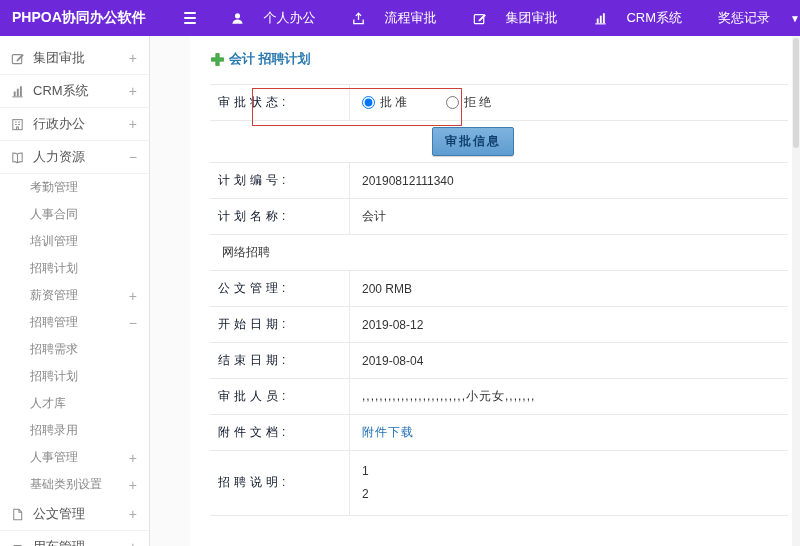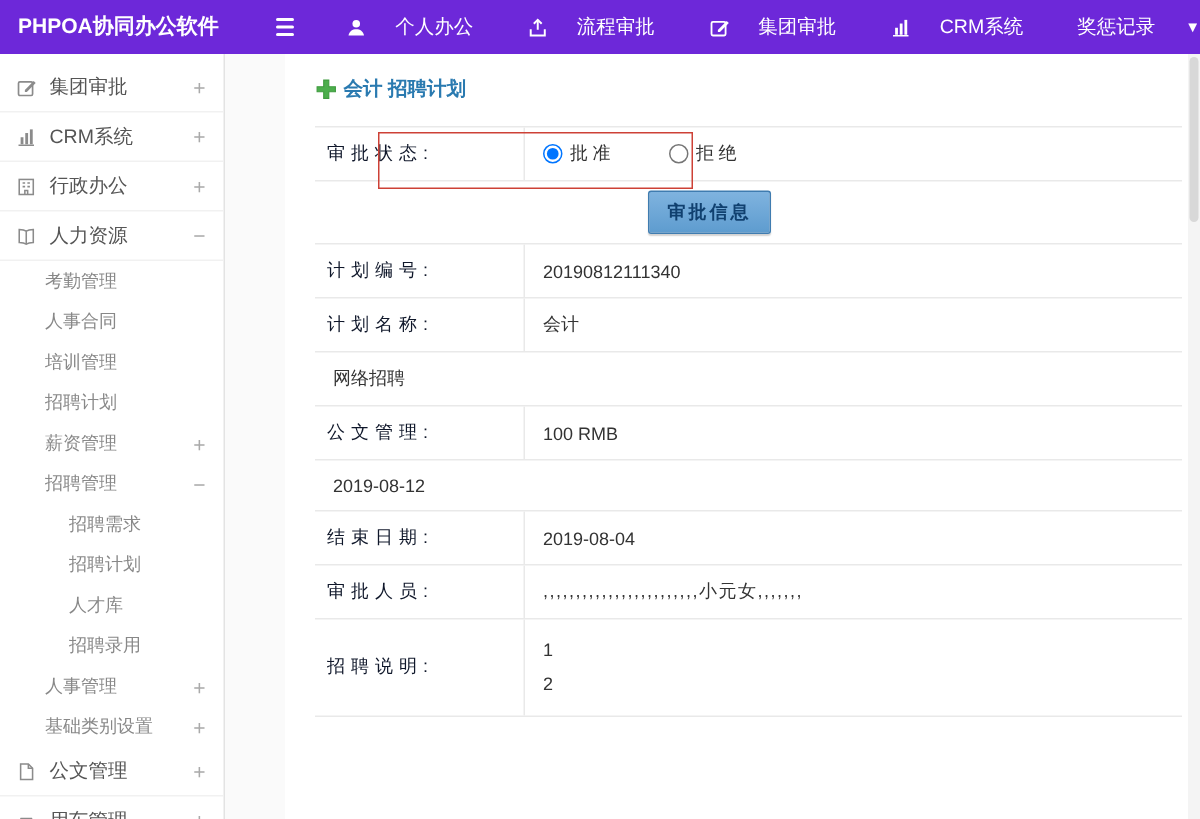--- a/index.html
+++ b/index.html
@@ -20,21 +20,21 @@
   
   .layout { display:flex; height:510px; }
 
   
   .sidebar { width:150px; background:#fff; border-right:1px solid #e3e3e3; padding-top:6px; overflow:hidden; }
   .sb0 { display:flex; align-items:center; height:33px; padding:0 12px 0 10px; font-size:13px;
          color:#555; border-bottom:1px solid #f1f1f1; cursor:pointer; }
   .sb-icon { width:15px; height:15px; margin-right:8px; color:#8b8b8b; flex:none; }
   .sb-icon svg { width:100%; height:100%; display:block; }
   .sb1 { display:flex; align-items:center; height:27px; padding:0 12px 0 30px; font-size:12px; color:#888; cursor:pointer; }
-  .sb2 { padding-left:46px; }
+  .sb2 { padding-left:30px; }
   .expander { margin-left:auto; color:#aaa; font-size:14px; line-height:1; }
 
   
   .main { flex:1; background:#fafafa; display:flex; position:relative; }
   .content { margin-left:40px; flex:1; background:#fff; padding:14px 12px 0 20px; position:relative; }
 
   .breadcrumb { display:flex; align-items:center; gap:4px; font-size:13px; font-weight:bold; color:#2a7ab0; }
   .plus-icon { width:15px; height:15px; display:inline-block; cursor:pointer; }
   .plus-icon svg { width:100%; height:100%; display:block; }
 
@@ -271,32 +271,39 @@
         </div>
         <div class="frow">
           <div class="flabel">计划名称:</div>
           <div class="fvalue">会计</div>
         </div>
         <div class="frow">
           <div class="fvalue">网络招聘</div>
         </div>
         <div class="frow">
           <div class="flabel">公文管理:</div>
-          <div class="fvalue">100 RMB</div>
-        </div>
-        <div class="frow">
+          <div class="fvalue">200 RMB</div>
+        </div>
+        <div class="frow">
+          <div class="flabel">开始日期:</div>
           <div class="fvalue">2019-08-12</div>
         </div>
         <div class="frow">
           <div class="flabel">结束日期:</div>
           <div class="fvalue">2019-08-04</div>
         </div>
         <div class="frow">
           <div class="flabel">审批人员:</div>
           <div class="fvalue comma-text">,,,,,,,,,,,,,,,,,,,,,,,,小元女,,,,,,,</div>
+        </div>
+        <div class="frow">
+          <div class="flabel">附件文档:</div>
+          <div class="fvalue">
+            <a href="#" class="link">附件下载</a>
+          </div>
         </div>
         <div class="frow">
           <div class="flabel">招聘说明:</div>
           <div class="fvalue block">
             <div>1</div>
             <div>2</div>
           </div>
         </div>
       </div>
     </section>

